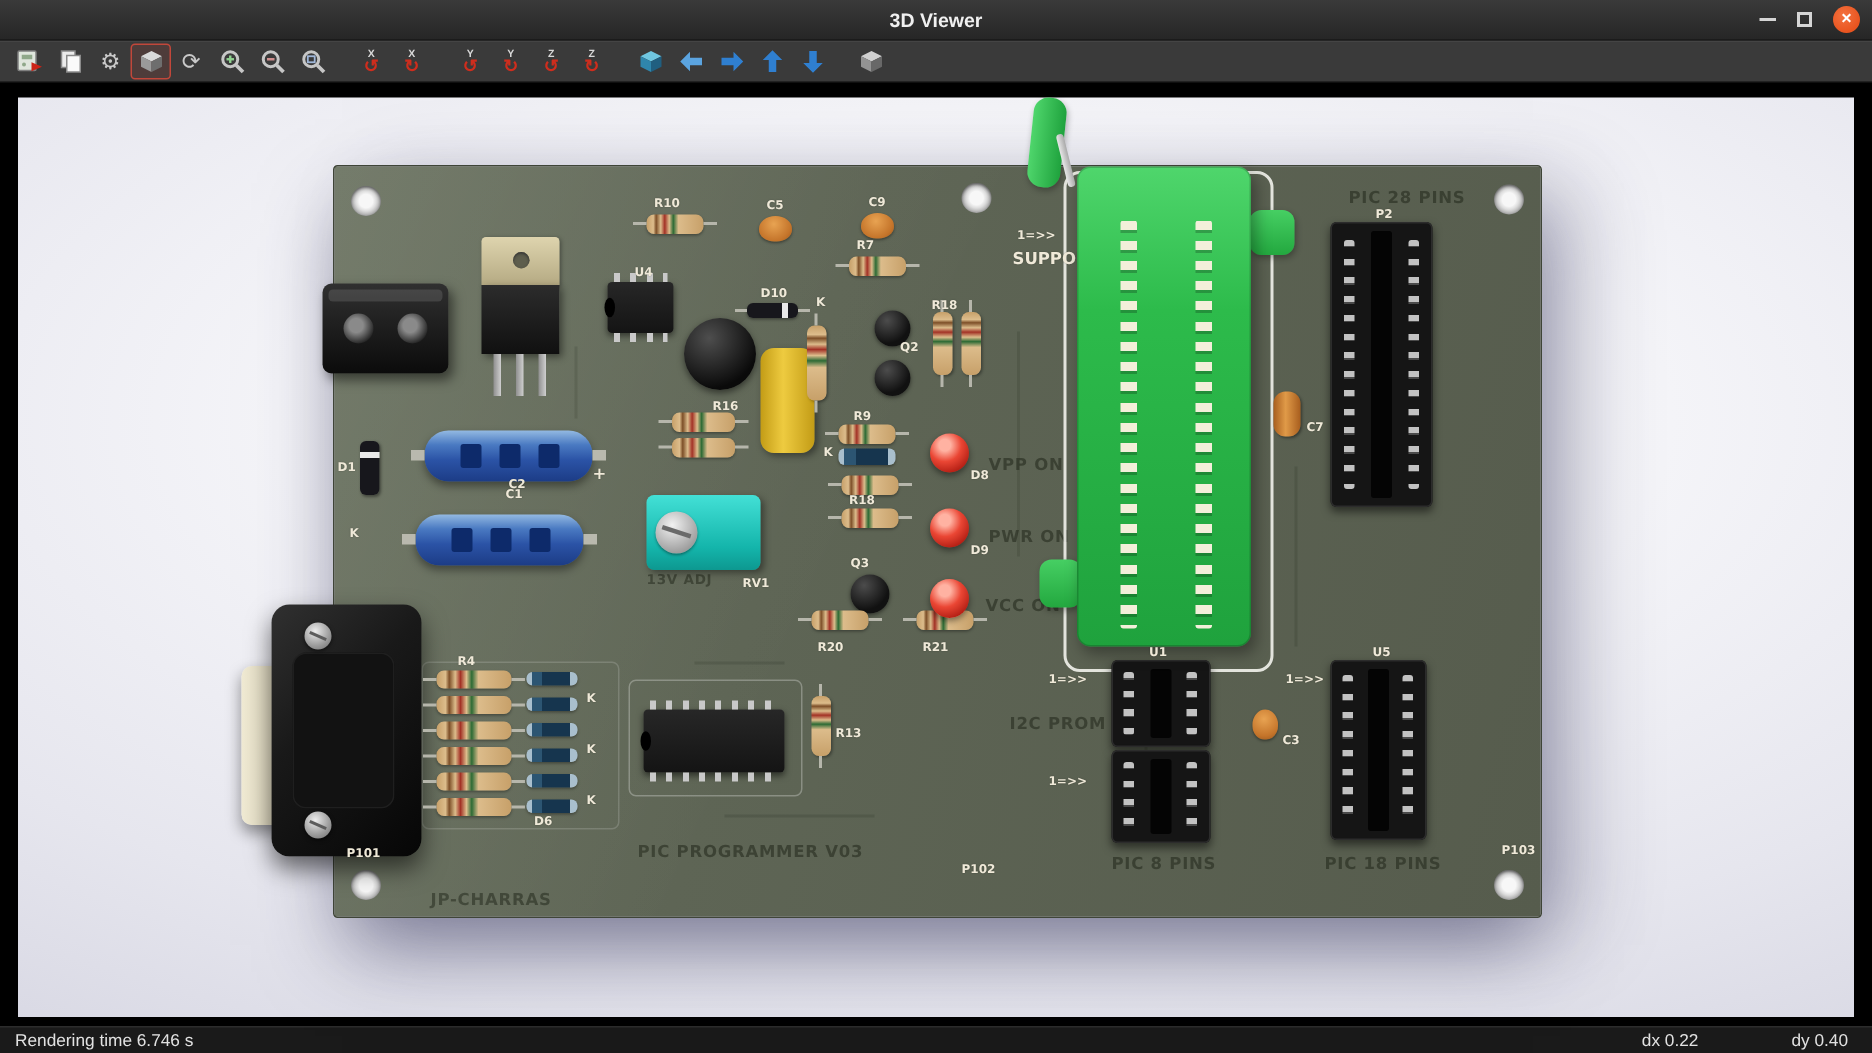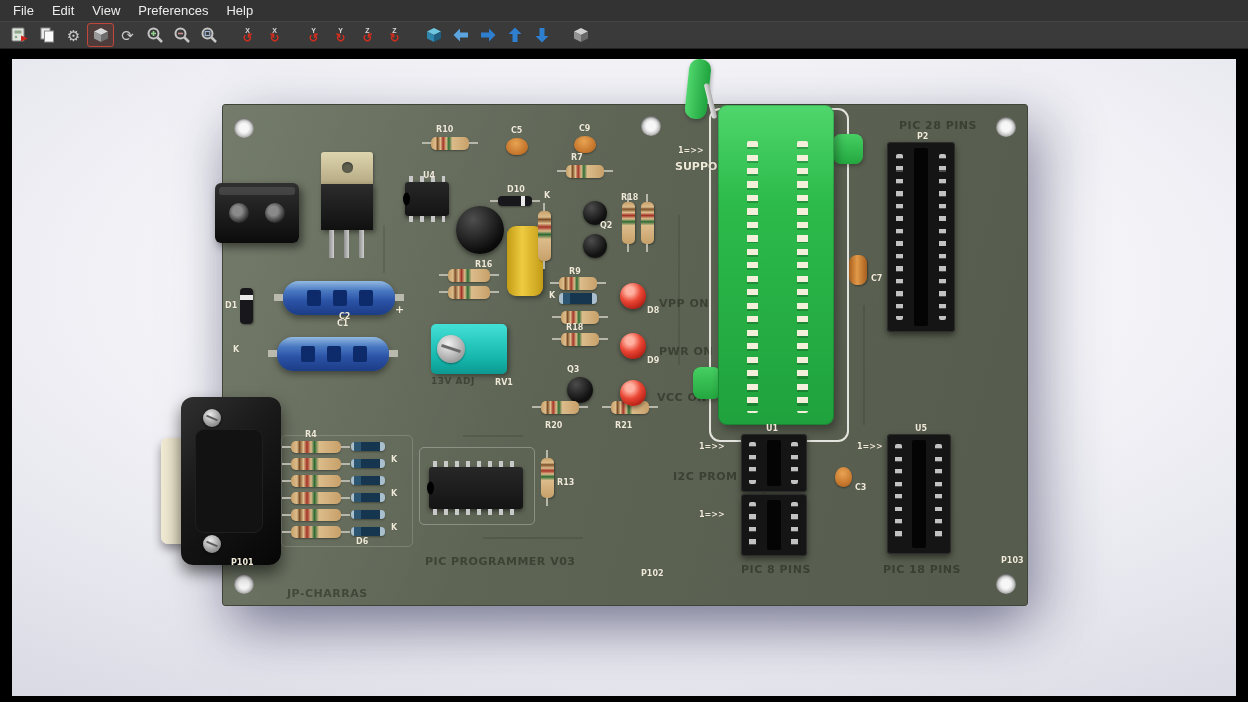--- a/index.html
+++ b/index.html
@@ -140,28 +140,29 @@
   .statusbar { height:18px; background:#1a1a1a; border-top:1px solid #2c2c2c; display:flex; align-items:center; padding:0 10px; flex:none; }
   .statusbar .left { flex:1; color:#e2e2e2; font-size:11.5px; }
   .statusbar .dx { color:#e2e2e2; font-size:11.5px; margin-right:62px; }
   .statusbar .dy { color:#e2e2e2; font-size:11.5px; margin-right:6px; }
 </style>
 </head>
 <body>
 
 <div class="window">
 
-
-  <div class="menubar">
-    <span>File</span>
-    <span>Edit</span>
-    <span>View</span>
-    <span>Preferences</span>
-    <span>Help</span>
+  <div class="titlebar">
+    <div class="title">3D Viewer</div>
+    <div class="win-controls">
+      <span class="wc-min"></span>
+      <span class="wc-max"></span>
+      <span class="wc-close">×</span>
+    </div>
   </div>
+
 
   <div class="toolbar">
     <button class="tb">
       <svg width="20" height="18" viewBox="0 0 20 18">
         <rect x="2" y="2" width="12" height="13" rx="1" fill="#dfe6dd" stroke="#808080"></rect>
         <rect x="4.5" y="4.5" width="7" height="3" fill="#8fa88a"></rect>
         <circle cx="6" cy="11" r="1.3" fill="#8fa88a"></circle>
         <polygon points="11,9.5 18,12.5 11,15.5" fill="#cc2418"></polygon>
       </svg>
     </button>
@@ -455,14 +456,19 @@
         <div class="sw" style="left:632px;top:378px">C3</div>
         <div class="sw" style="left:452px;top:55px;font-size:11px;z-index:2">SUPPORT</div>
         <div class="sw" style="left:455px;top:41px;z-index:2">1=&gt;&gt;</div>
         <div class="sw" style="left:476px;top:337px">1=&gt;&gt;</div>
         <div class="sw" style="left:476px;top:405px">1=&gt;&gt;</div>
         <div class="sw" style="left:634px;top:337px">1=&gt;&gt;</div>
       </div>
     </div>
   </div>
 
+  <div class="statusbar">
+    <span class="left">Rendering time 6.746 s</span>
+    <span class="dx">dx 0.22</span>
+    <span class="dy">dy 0.40</span>
+  </div>
 
 </div>
 
 </body></html>

